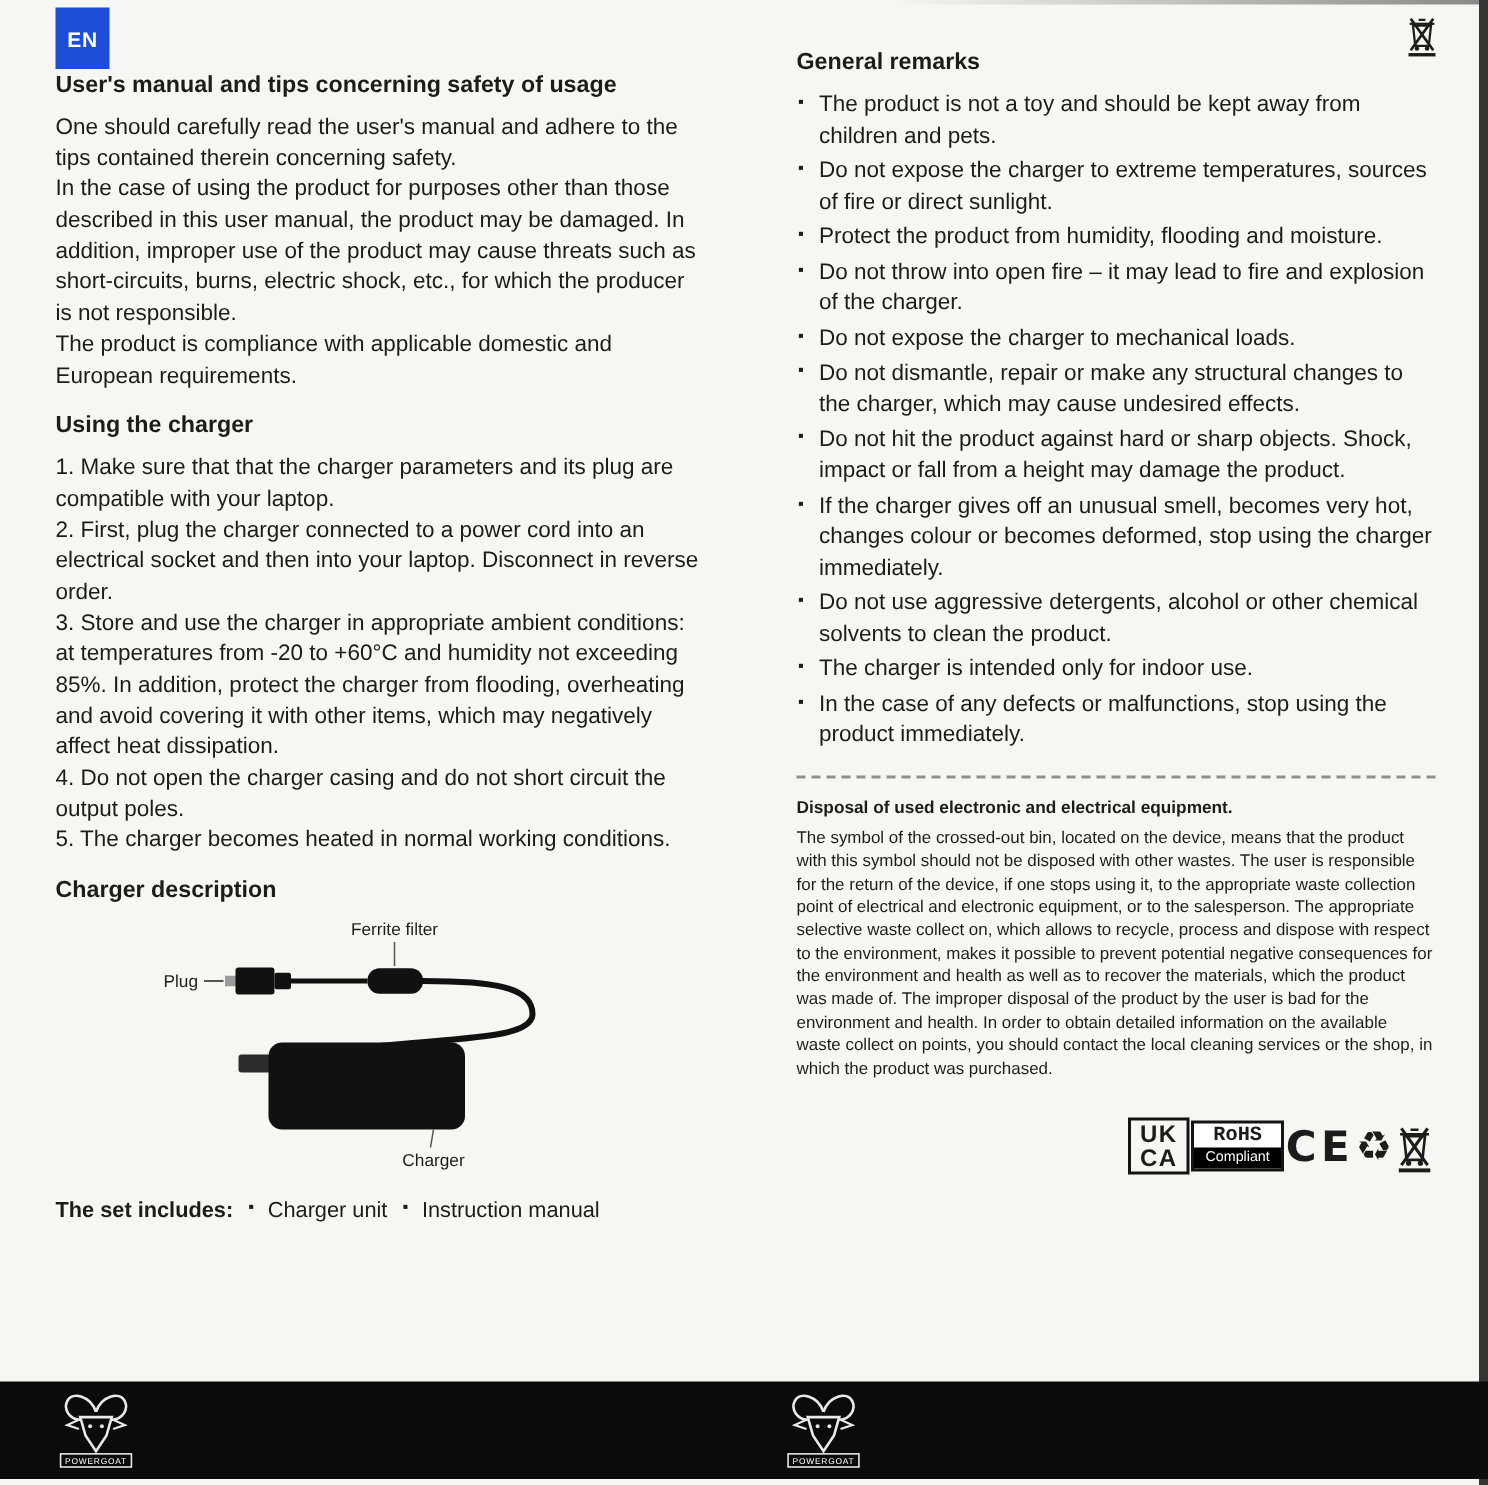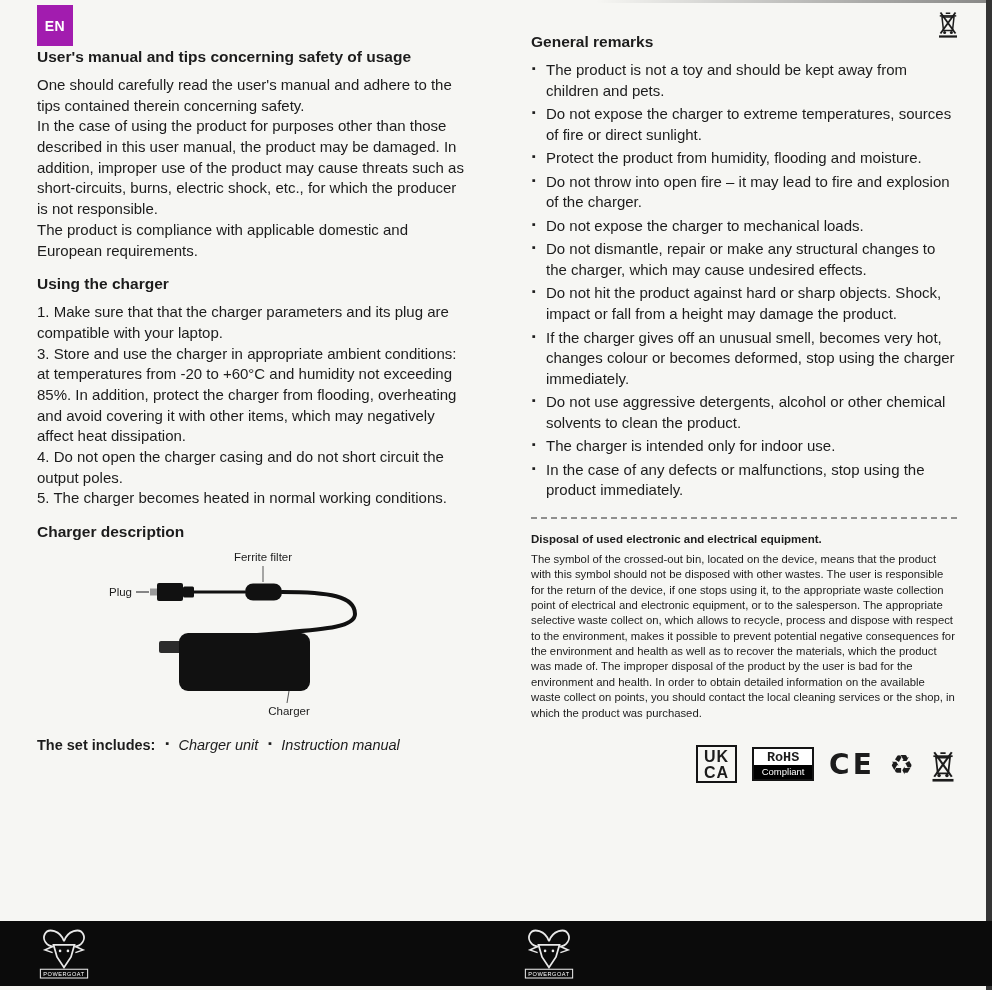--- a/index.html
+++ b/index.html
@@ -10,58 +10,58 @@
     font-family:"Liberation Sans", sans-serif;
     color:#1c1c1c;
     overflow:hidden;
   }
   
   .edge-right { position:absolute; top:0; right:0; width:6px; height:100%; background:#343434; }
   .edge-top { position:absolute; top:0; left:0; width:100%; height:3px; background:linear-gradient(to right, rgba(0,0,0,0) 60%, rgba(0,0,0,.45)); }
 
   .en-badge {
     position:absolute; left:37px; top:5px; width:36px; height:41px;
-    background:#a21caf; color:#fff; font-weight:bold; font-size:14px;
+    background:#1d4ed8; color:#fff; font-weight:bold; font-size:14px;
     display:flex; align-items:center; justify-content:center; letter-spacing:.5px;
   }
   .weee-top { position:absolute; right:32px; top:8px; width:24px; height:30px; }
 
   .col-left  { position:absolute; left:37px;  top:48px; width:433px; }
   .col-right { position:absolute; left:531px; top:33px; width:426px; }
 
   h2 { font-size:15.5px; font-weight:bold; margin:0 0 9px 0; }
   .para { font-size:15px; line-height:1.38; white-space:pre-line; margin-bottom:14px; }
   .step { font-size:15px; line-height:1.38; }
   .steps { margin-bottom:14px; }
 
   .sec-using { margin-top:4px; }
   .sec-desc h2 { margin-bottom:2px; }
 
   .diagram { display:block; width:433px; height:178px; }
 
   .set-line { margin-top:16px; font-size:14.5px; }
   .set-label { font-weight:bold; }
-  .set-item { position:relative; padding-left:13px; margin-left:6px;font-style:italic; }
+  .set-item { position:relative; padding-left:13px; margin-left:6px; }
   .set-item::before { content:"▪"; position:absolute; left:0; top:0; font-size:11px; }
 
   ul.remarks { list-style:none; margin:0 0 16px 0; }
   ul.remarks li {
     position:relative; padding-left:15px; font-size:15px; line-height:1.37;
     margin-bottom:3px;
   }
   ul.remarks li::before { content:"▪"; position:absolute; left:1px; top:1px; font-size:11px; }
 
   .dashed-sep { border:none; border-top:2px dashed #8f8f8d; margin:10px 0 14px 0; }
 
   .disposal-h { font-size:11.5px; font-weight:bold; margin-bottom:7px; }
   .disposal-b { font-size:11.3px; line-height:1.36; }
 
   .marks-row {
     margin-top:24px;
-    display:flex; align-items:center; justify-content:flex-end; gap:15px;
+    display:flex; align-items:center; justify-content:flex-end; gap:1px;
   }
   .ukca {
     border:2px solid #141414; padding:2px 6px 1px 6px;
     font-weight:bold; font-size:16px; line-height:.98; letter-spacing:1px; text-align:center;
   }
   .rohs { border:2px solid #141414; width:62px; text-align:center; background:#fff; }
   .rohs-top { font-weight:bold; font-size:13.5px; padding:1px 0 0 0;font-family:Liberation Mono, monospace; }
   .rohs-bot { background:#000000; color:#fff; font-size:9.5px; padding:1px 2px 2px 2px; }
   .ce-mark { font-weight:bold; font-size:28px; letter-spacing:3px; font-family:"DejaVu Sans", sans-serif; }
   .recycle-mark { font-size:27px; line-height:1; font-family:"DejaVu Sans", sans-serif; }
@@ -101,20 +101,21 @@
     <h2>User's manual and tips concerning safety of usage</h2>
     <div class="para">One should carefully read the user's manual and adhere to the tips contained therein concerning safety.
 In the case of using the product for purposes other than those described in this user manual, the product may be damaged. In addition, improper use of the product may cause threats such as short-circuits, burns, electric shock, etc., for which the producer is not responsible.
 The product is compliance with applicable domestic and European requirements.</div>
   </section>
 
   <section class="sec-using">
     <h2>Using the charger</h2>
     <div class="steps">
       <div class="step">1. Make sure that that the charger parameters and its plug are compatible with your laptop.</div>
+      <div class="step">2. First, plug the charger connected to a power cord into an electrical socket and then into your laptop. Disconnect in reverse order.</div>
       <div class="step">3. Store and use the charger in appropriate ambient conditions: at temperatures from -20 to +60°C and humidity not exceeding 85%. In addition, protect the charger from flooding, overheating and avoid covering it with other items, which may negatively affect heat dissipation.</div>
       <div class="step">4. Do not open the charger casing and do not short circuit the output poles.</div>
       <div class="step">5. The charger becomes heated in normal working conditions.</div>
     </div>
   </section>
 
   <section class="sec-desc">
     <h2>Charger description</h2>
     <svg class="diagram" viewBox="0 0 433 178">
 

